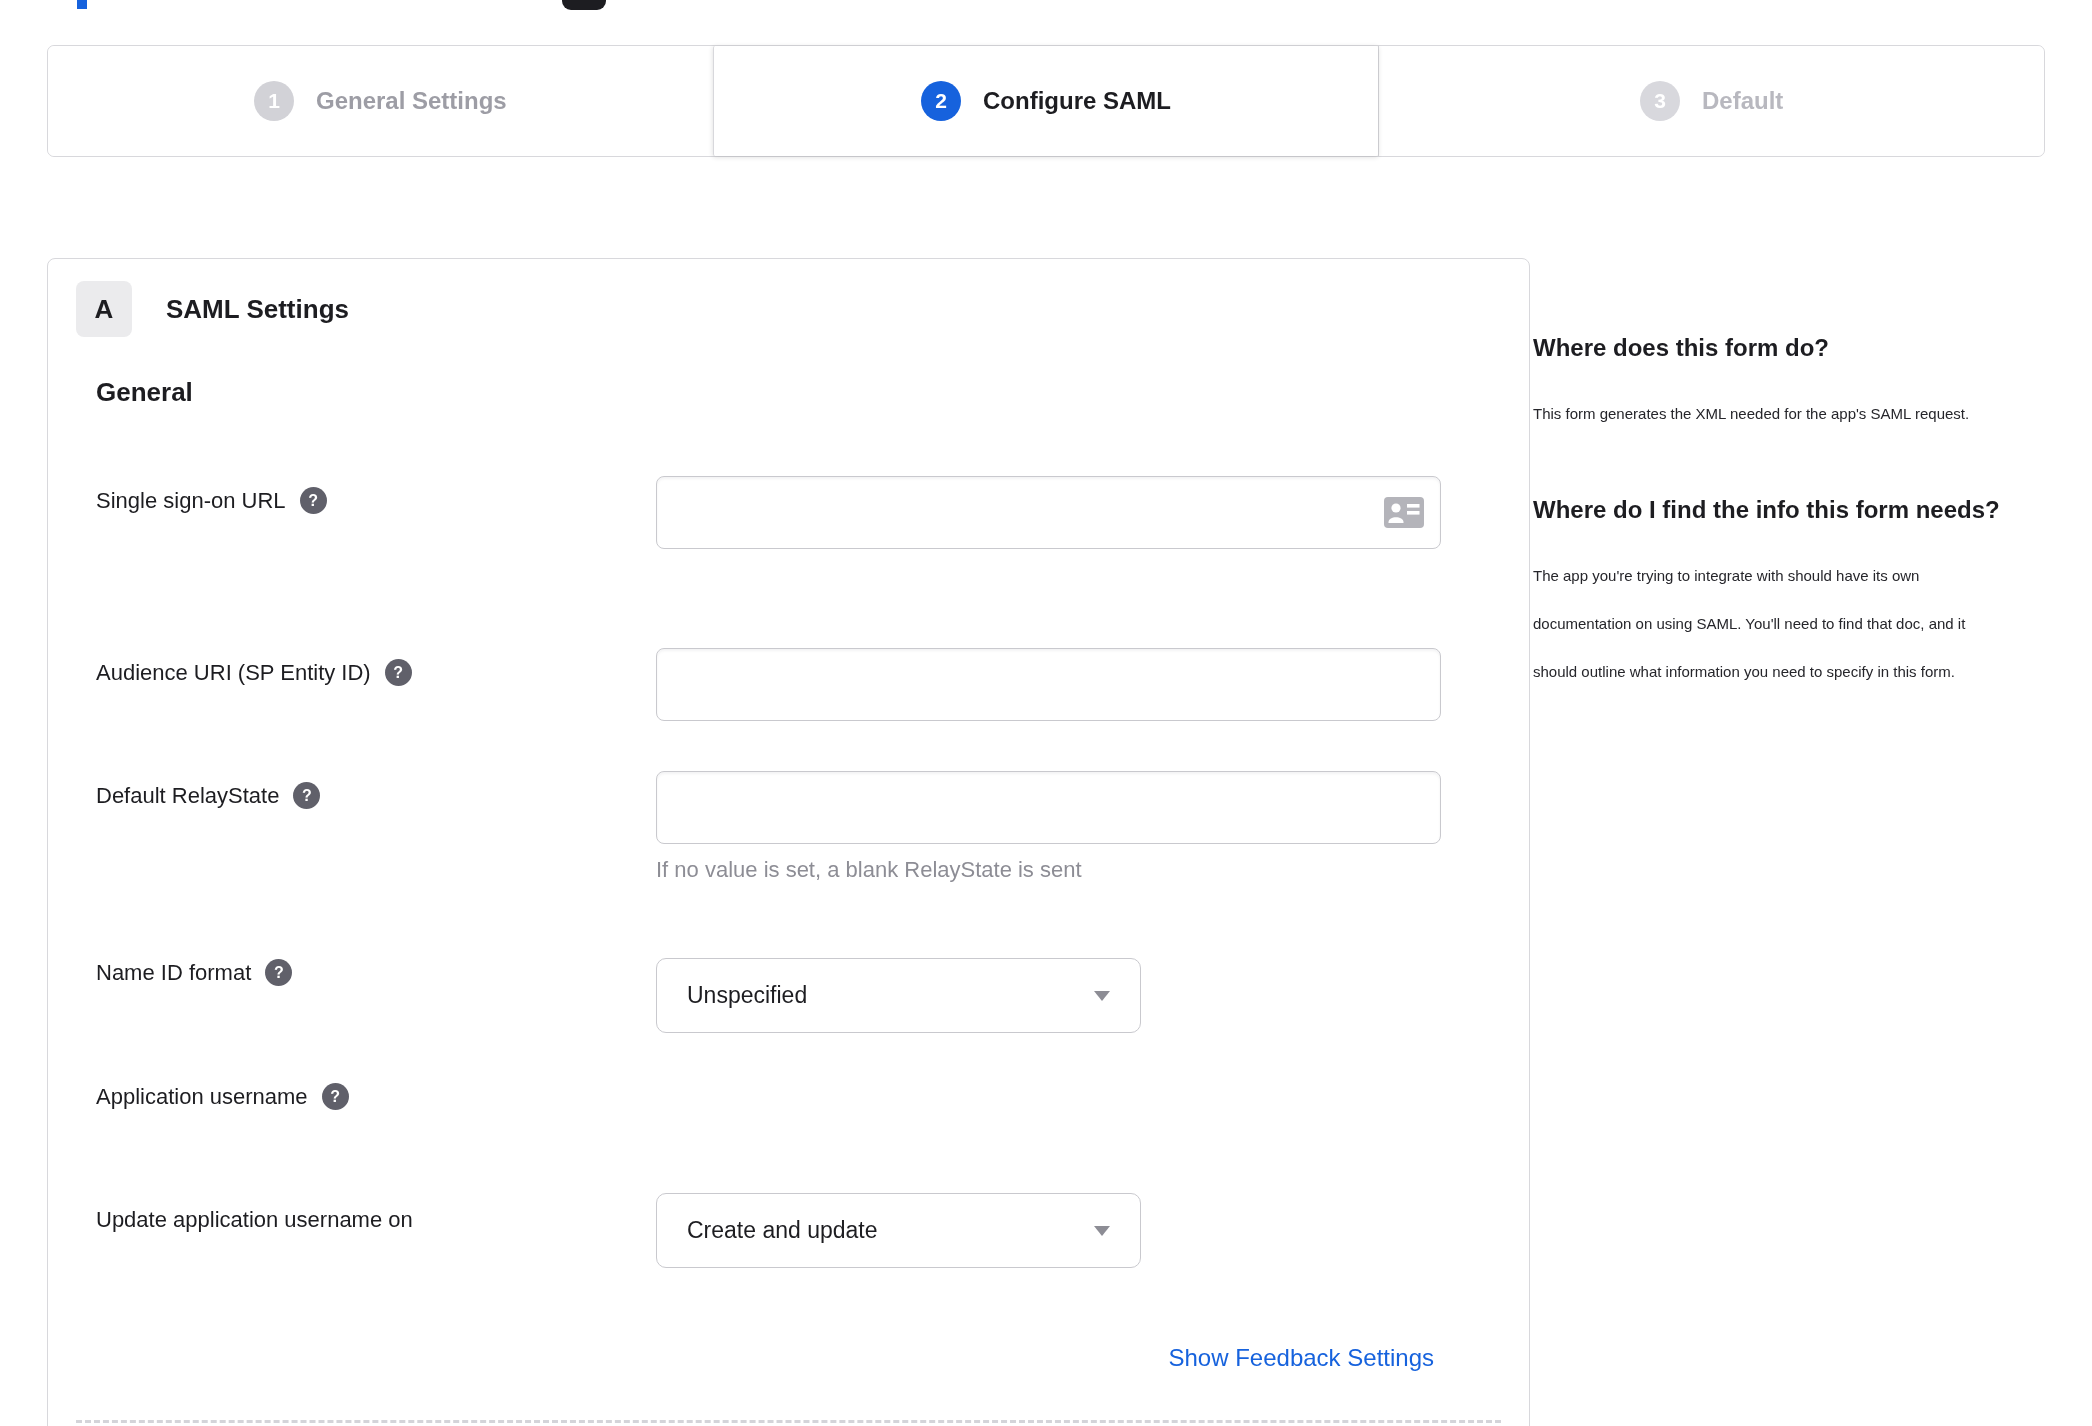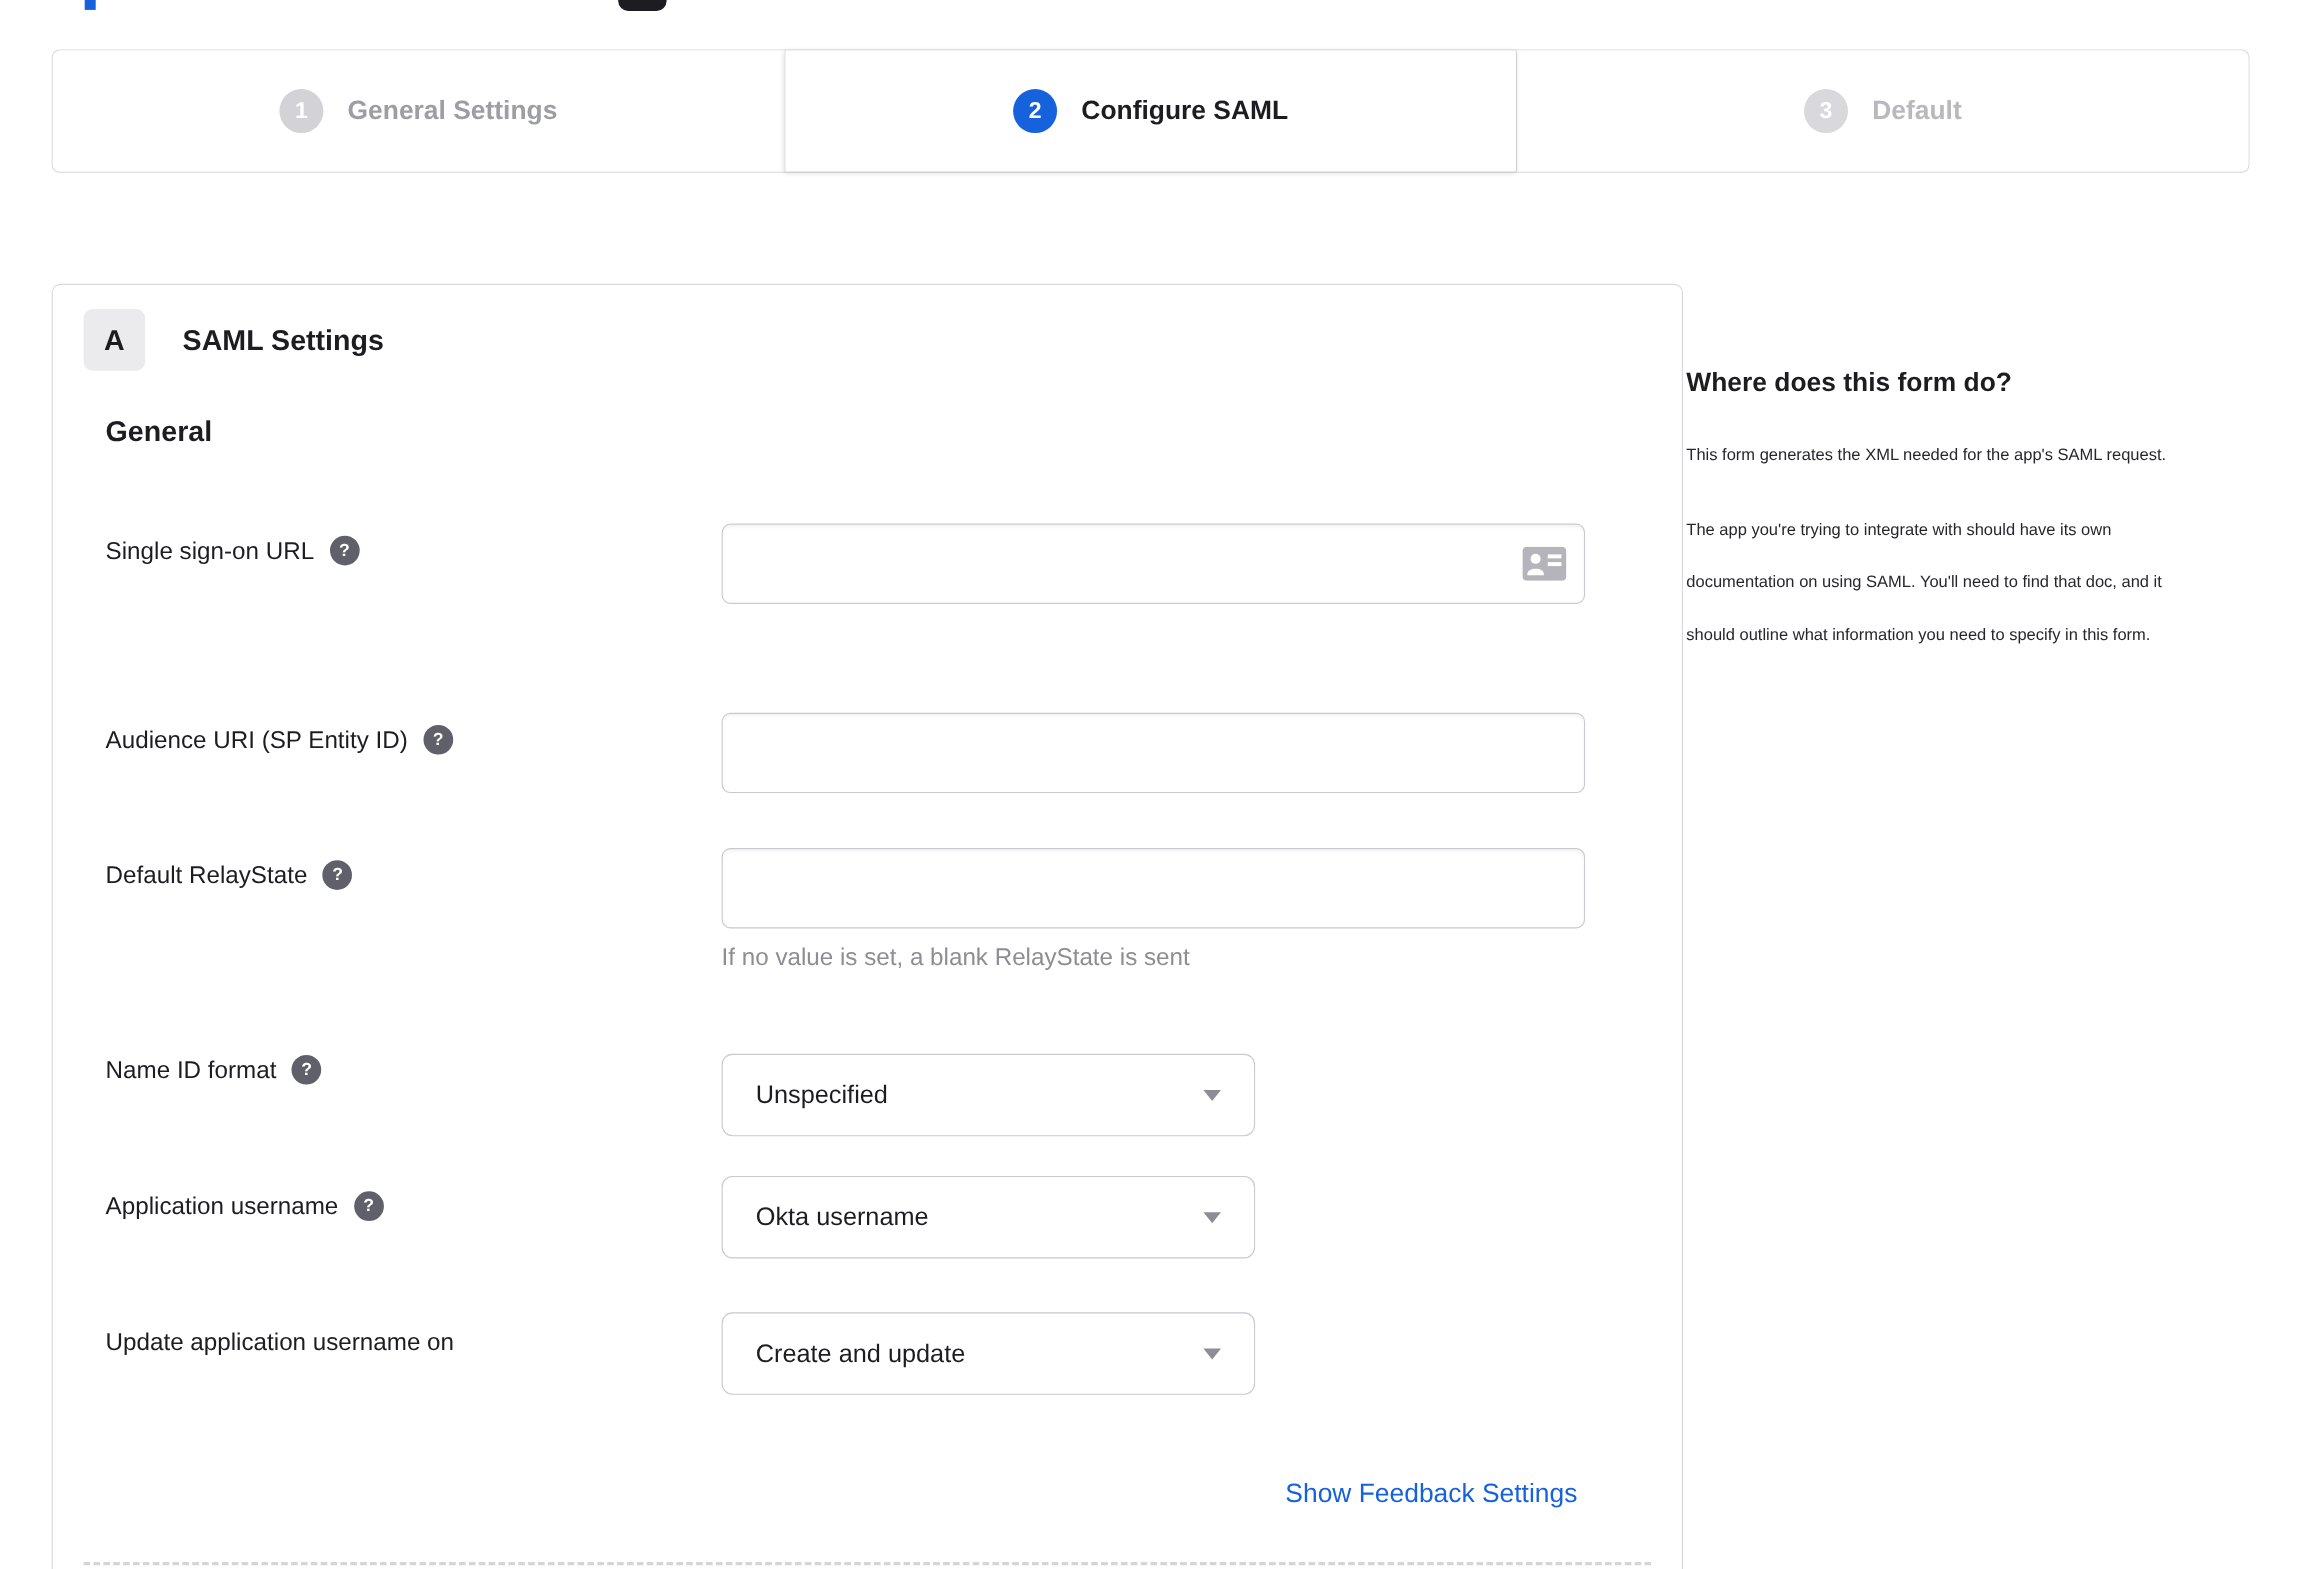--- a/index.html
+++ b/index.html
@@ -139,35 +139,32 @@
   </div>
   <div class="select" style="top:699px;">
     <span>Unspecified</span>
     <span class="caret"></span>
   </div>
 
   <div class="flabel" style="top:824px;">
     <span>Application username</span>
     <span class="help">?</span>
   </div>
-  <div class="select" style="top:810px;">
-    <span>Okta username</span>
-    <span class="caret"></span>
-  </div>
 
   <div class="flabel" style="top:948px;justify-content:flex-end;">
     <span>Update application username on</span>
   </div>
   <div class="select" style="top:934px;">
     <span>Create and update</span>
     <span class="caret"></span>
   </div>
 
   <a class="adv-link" href="#">Show Feedback Settings</a>
 
   <div class="dashed-rule"></div>
 </div>
 
 <div class="sidebar">
   <h3>Where does this form do?</h3>
   <p class="gap-a">This form generates the XML needed for the app's SAML request.</p>
+  <h3 class="gap-q">Where do I find the info this form needs?</h3>
   <p class="gap-a">The app you're trying to integrate with should have its own documentation on using SAML. You'll need to find that doc, and it should outline what information you need to specify in this form.</p>
 </div>
 
 </body></html>

